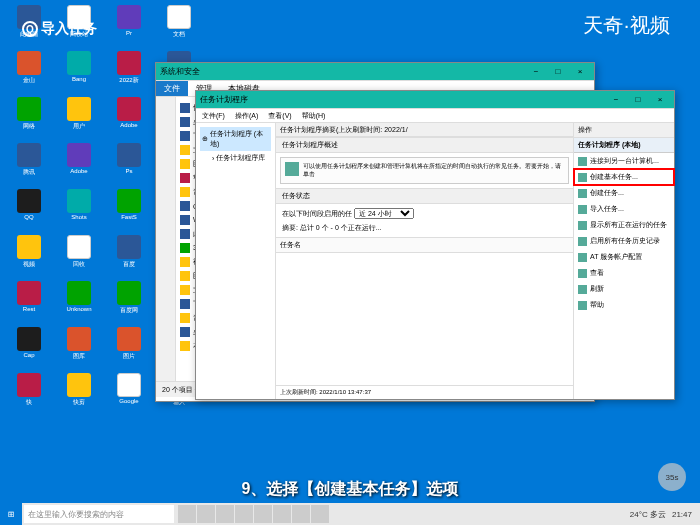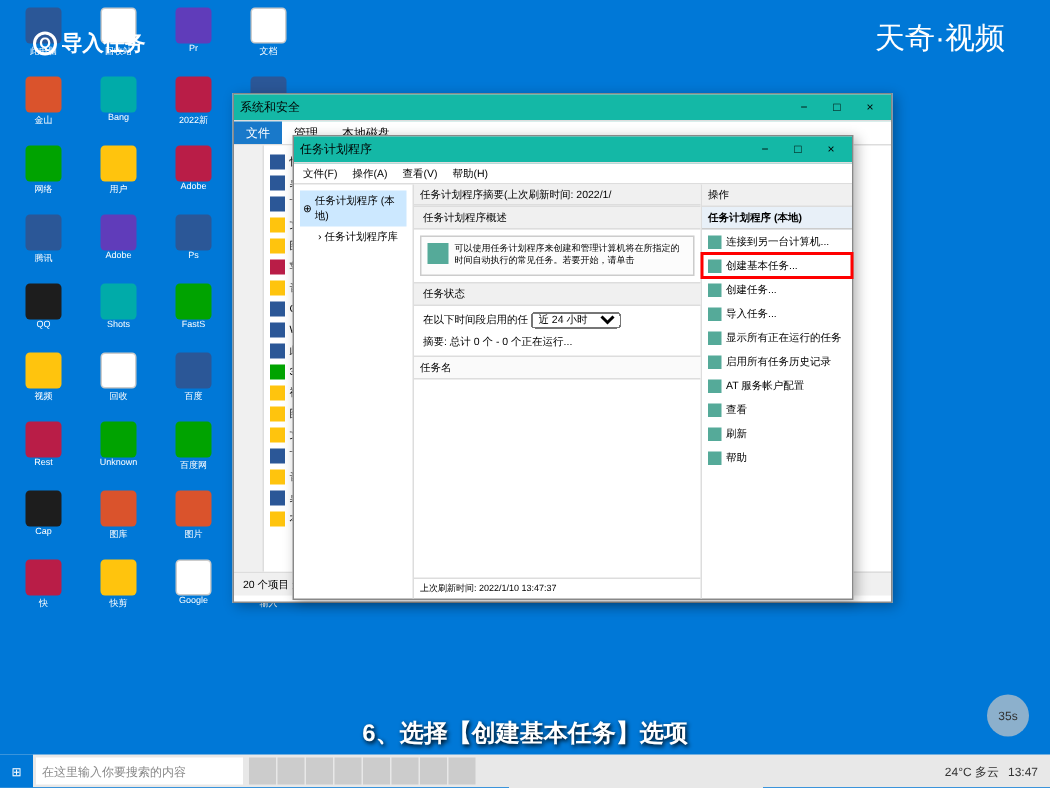--- a/index.html
+++ b/index.html
@@ -9,27 +9,27 @@
 .dicon{width:38px;height:38px;display:flex;flex-direction:column;align-items:center;font-size:6px;color:#fff;text-align:center}
 .dicon .ibox{width:24px;height:24px;background:#4a8;border-radius:3px;margin-bottom:1px}
 .dicon .ibox.blue{background:#2b5797}.dicon .ibox.purple{background:#603cba}.dicon .ibox.orange{background:#da532c}.dicon .ibox.green{background:#00a300}.dicon .ibox.red{background:#b91d47}.dicon .ibox.yellow{background:#ffc40d}.dicon .ibox.teal{background:#00aba9}.dicon .ibox.white{background:#fff;border:1px solid #ccc}.dicon .ibox.black{background:#1d1d1d}
 .watermark-tl{position:absolute;top:20px;left:22px;color:#fff;font-size:14px;font-weight:bold;display:flex;align-items:center;gap:3px;z-index:100}
 .watermark-tl .circ{width:16px;height:16px;border:2px solid #fff;border-radius:50%;display:inline-flex;align-items:center;justify-content:center;font-size:10px}
 .watermark-tr{position:absolute;top:12px;right:30px;color:#fff;font-size:20px;font-weight:normal;z-index:100}
 .subtitle{position:absolute;bottom:25px;left:50%;transform:translateX(-50%);color:#fff;font-size:16px;font-weight:bold;text-shadow:1px 1px 3px #000;z-index:100}
 .indicator{position:absolute;bottom:34px;right:14px;width:28px;height:28px;border-radius:50%;background:rgba(200,200,200,.7);display:flex;align-items:center;justify-content:center;font-size:8px;color:#333;z-index:100}
 .taskbar{position:absolute;bottom:0;left:0;right:0;height:22px;background:#e8e8e8;display:flex;align-items:center;font-size:8px;color:#333;z-index:50}
 .taskbar .start{width:22px;height:22px;background:#0078d7;display:flex;align-items:center;justify-content:center;color:#fff}
-.taskbar .search{width:138px;height:18px;background:#fff;margin-left:2px;padding:0 4px;display:flex;align-items:center;color:#888}
+.taskbar .search{width:150px;height:18px;background:#fff;margin-left:2px;padding:0 4px;display:flex;align-items:center;color:#888}
 .taskbar .tbicons{display:flex;gap:1px;margin-left:4px}
 .taskbar .tbicons div{width:18px;height:18px;background:#ccc}
 .taskbar .tray{margin-left:auto;display:flex;align-items:center;gap:6px;padding-right:8px}
 .window{position:absolute;background:#fff;border:1px solid #888;box-shadow:2px 2px 8px rgba(0,0,0,.3)}
 .win1{top:62px;left:155px;width:440px;height:340px;z-index:10}
-.win2{top:90px;left:195px;width:374px;height:310px;z-index:20}
+.win2{top:90px;left:195px;width:480px;height:310px;z-index:20}
 .titlebar{height:18px;background:#14b8a6;display:flex;align-items:center;font-size:8px;padding:0 4px;border-bottom:1px solid #ddd}
 .titlebar .wbtns{margin-left:auto;display:flex;gap:2px}
 .titlebar .wbtns span{width:20px;text-align:center;cursor:pointer}
 .ribbon{height:16px;background:#fff;display:flex;font-size:8px;align-items:center;border-bottom:1px solid #ddd}
 .ribbon .tab{padding:2px 8px}
 .ribbon .tab.blue{background:#1979ca;color:#fff}
 .w1body{display:flex;height:calc(100% - 54px)}
 .w1nav{width:20px;background:#f0f0f0;border-right:1px solid #ddd}
 .w1side{width:90px;background:#fff;border-right:1px solid #ddd;padding:4px;font-size:7px;overflow:hidden}
 .w1side .item{padding:2px 0;display:flex;align-items:center;gap:3px;white-space:nowrap}
@@ -207,21 +207,21 @@
         <span>输入</span>
       </div>
   </div>
 </div>
 
 <div class="watermark-tl">
     <span class="circ">Q</span>
     <span>导入任务</span>
   </div>
 <div class="watermark-tr">天奇·视频</div>
-<div class="subtitle">6、选择【创建基本任务】选项</div>
+<div class="subtitle">9、选择【创建基本任务】选项</div>
 <div class="indicator">35s</div>
 
 <div class="window win1">
   <div class="titlebar">
     <span>系统和安全</span>
     <div class="wbtns">
       <span>−</span>
       <span>□</span>
       <span>×</span>
     </div>
@@ -410,15 +410,15 @@
       <div></div>
       <div></div>
       <div></div>
       <div></div>
       <div></div>
       <div></div>
       <div></div>
   </div>
   <div class="tray">
     <span>24°C 多云</span>
-    <span>13:47</span>
+    <span>21:47</span>
   </div>
 </div>
 
 </body></html>

